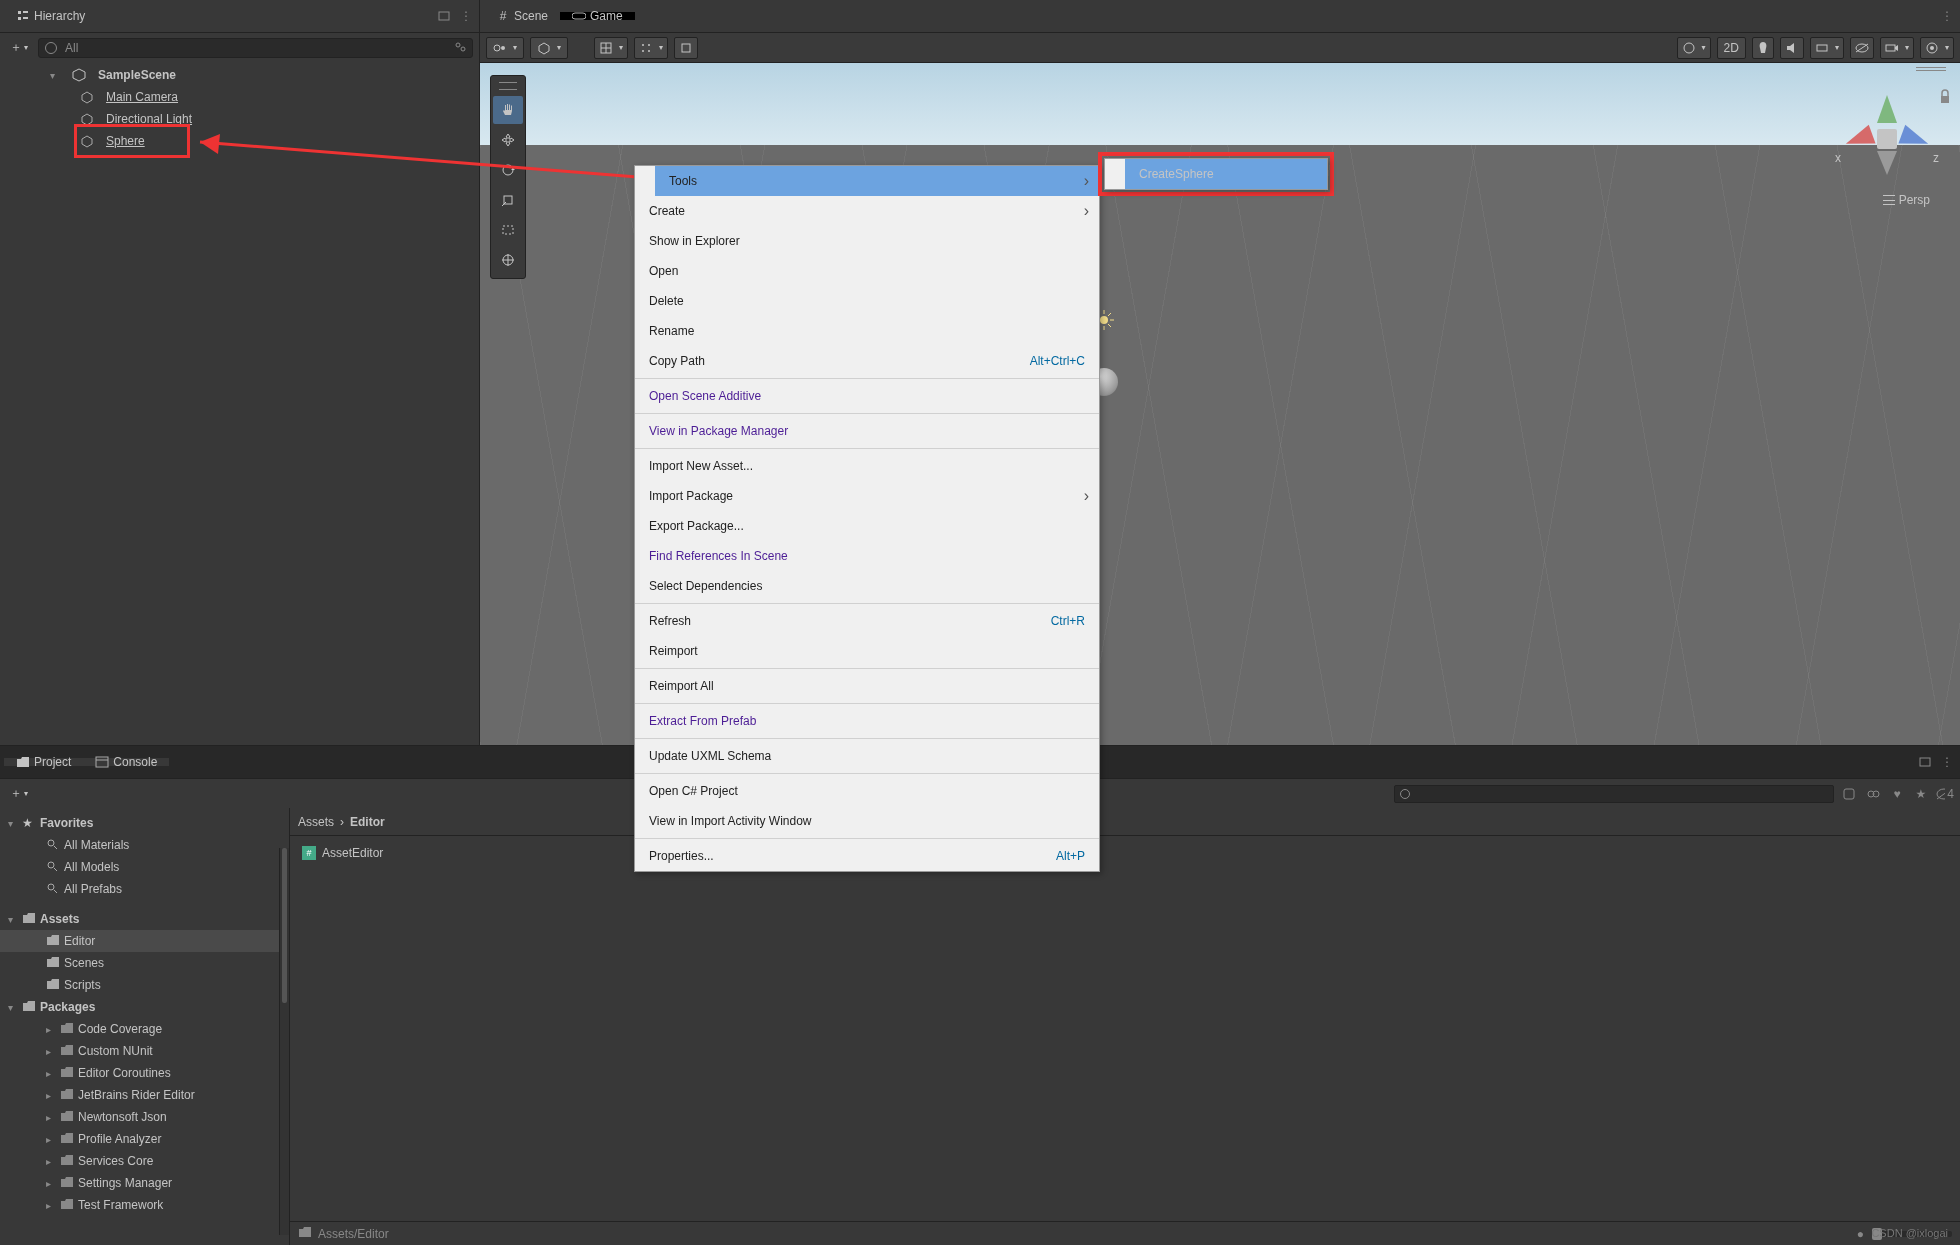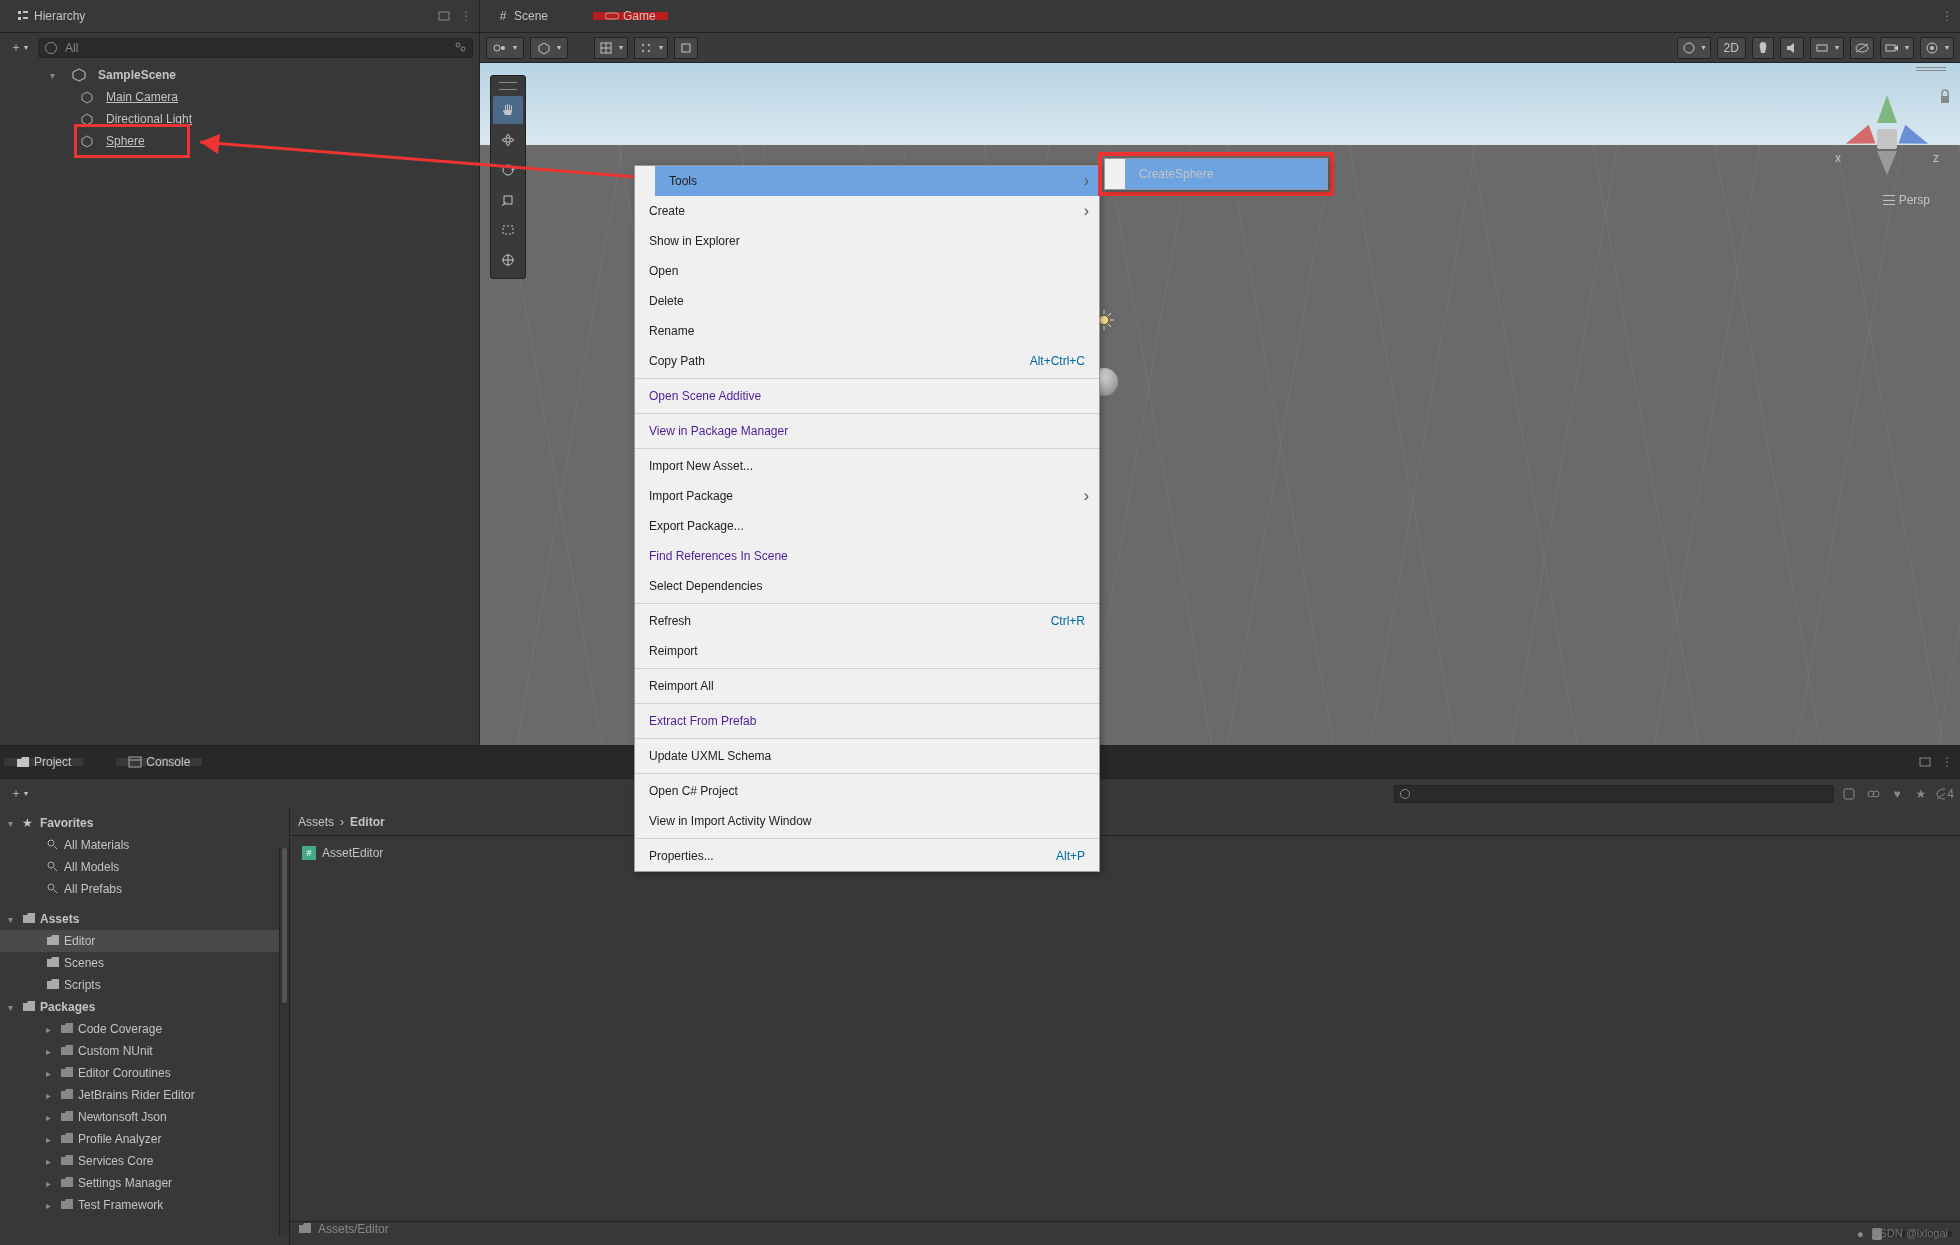--- a/index.html
+++ b/index.html
@@ -5,21 +5,21 @@
 * { margin: 0; padding: 0; box-sizing: border-box; font-family: "Segoe UI", Arial, sans-serif; font-size: 12px; }
 body { background: #383838; color: #c4c4c4; width: 1960px; height: 1245px; overflow: hidden; user-select: none; }
 
 .app { display: flex; flex-direction: column; height: 100%; }
 
 
 .top-row { display: flex; flex: 1; min-height: 0; }
 .bottom-row { display: flex; height: 500px; border-top: 1px solid #222; }
 
 
-.panel-tabs { height: 28px; background: #383838; display: flex; align-items: center; padding: 16px 4px; border-bottom: 1px solid #222; gap: 33px; }
+.panel-tabs { height: 28px; background: #383838; display: flex; align-items: center; padding: 16px 4px; border-bottom: 1px solid #222; }
 .tab { display: flex; align-items: center; gap: 4px; padding: 4px 12px; background: #282828; height: 100%; color: #c4c4c4; position: relative; }
 .tab.active { background: #383838; }
 .tab-icon { width: 14px; height: 14px; display: inline-flex; align-items: center; justify-content: center; }
 .panel-actions { margin-left: auto; display: flex; gap: 4px; align-items: center; }
 .action-icon { width: 18px; height: 18px; display: inline-flex; align-items: center; justify-content: center; color: #888; }
 
 
 .hierarchy { width: 480px; display: flex; flex-direction: column; background: #383838; border-right: 1px solid #222; }
 .hierarchy-toolbar { display: flex; align-items: center; padding: 4px 6px; gap: 6px; }
 .plus-btn { display: flex; align-items: center; gap: 2px; color: #c4c4c4; padding: 2px 4px; }
@@ -79,21 +79,21 @@
 .proj-caret.closed::before { content: "▸"; }
 .proj-icon { width: 14px; height: 14px; display: inline-flex; }
 .proj-indent2 { padding-left: 46px; }
 .assets-panel { flex: 1; display: flex; flex-direction: column; }
 .assets-toolbar { height: 28px; display: flex; align-items: center; padding: 0 8px; gap: 6px; border-bottom: 1px solid #222; }
 .breadcrumb { display: flex; align-items: center; gap: 6px; color: #c4c4c4; }
 .assets-search { width: 440px; background: #2a2a2a; border: 1px solid #222; border-radius: 2px; height: 18px; position: relative; padding-left: 20px; }
 .assets-search::before { content: ""; position: absolute; left: 5px; top: 50%; transform: translateY(-50%); width: 8px; height: 8px; border: 1px solid #888; border-radius: 50%; }
 .assets-body { flex: 1; padding: 6px 12px; }
 .asset-row { display: flex; align-items: center; height: 22px; gap: 6px; }
-.assets-footer { height: 24px; display: flex; padding: 0 8px; border-top: 1px solid #222; gap: 6px; color: #888; }
+.assets-footer { height: 24px; display: flex; align-items: center; padding: 0 8px; border-top: 1px solid #222; gap: 6px; color: #888; }
 .panel-tabs-bottom { background: #282828; }
 .right-footer-widgets { margin-left: auto; display: flex; align-items: center; gap: 8px; color: #888; }
 .scrollbar-fake { position: absolute; right: 0; top: 40px; bottom: 10px; width: 10px; background: #333; border-left: 1px solid #222; }
 .scrollbar-fake .thumb { position: absolute; left: 2px; right: 2px; top: 0; height: 40%; background: #555; border-radius: 2px; }
 
 .watermark { position: absolute; right: 12px; bottom: 6px; color: #777; font-size: 11px; }
 .slider { width: 80px; height: 6px; background: #2a2a2a; border-radius: 2px; position: relative; }
 .slider .knob { position: absolute; left: 0; top: -3px; width: 10px; height: 12px; background: #888; border-radius: 2px; }
 </style>
 </head>
@@ -172,21 +172,21 @@
         </div>
       </div>
     </div>
 
     <div class="scene">
       <div class="panel-tabs">
         <div class="tab active">
           <span class="tab-icon">#</span>
           <span>Scene</span>
         </div>
-        <div class="tab" style="background:#b91c1c">
+        <div class="tab" style="background:#000000">
           <span class="tab-icon">
             <svg width="14" height="10">
                 <rect x="0" y="2" width="14" height="6" rx="3" fill="none" stroke="#aaa"></rect>
               </svg>
           </span>
           <span>Game</span>
         </div>
         <div class="panel-actions">
             <span class="action-icon">⋮</span>
           </div>

